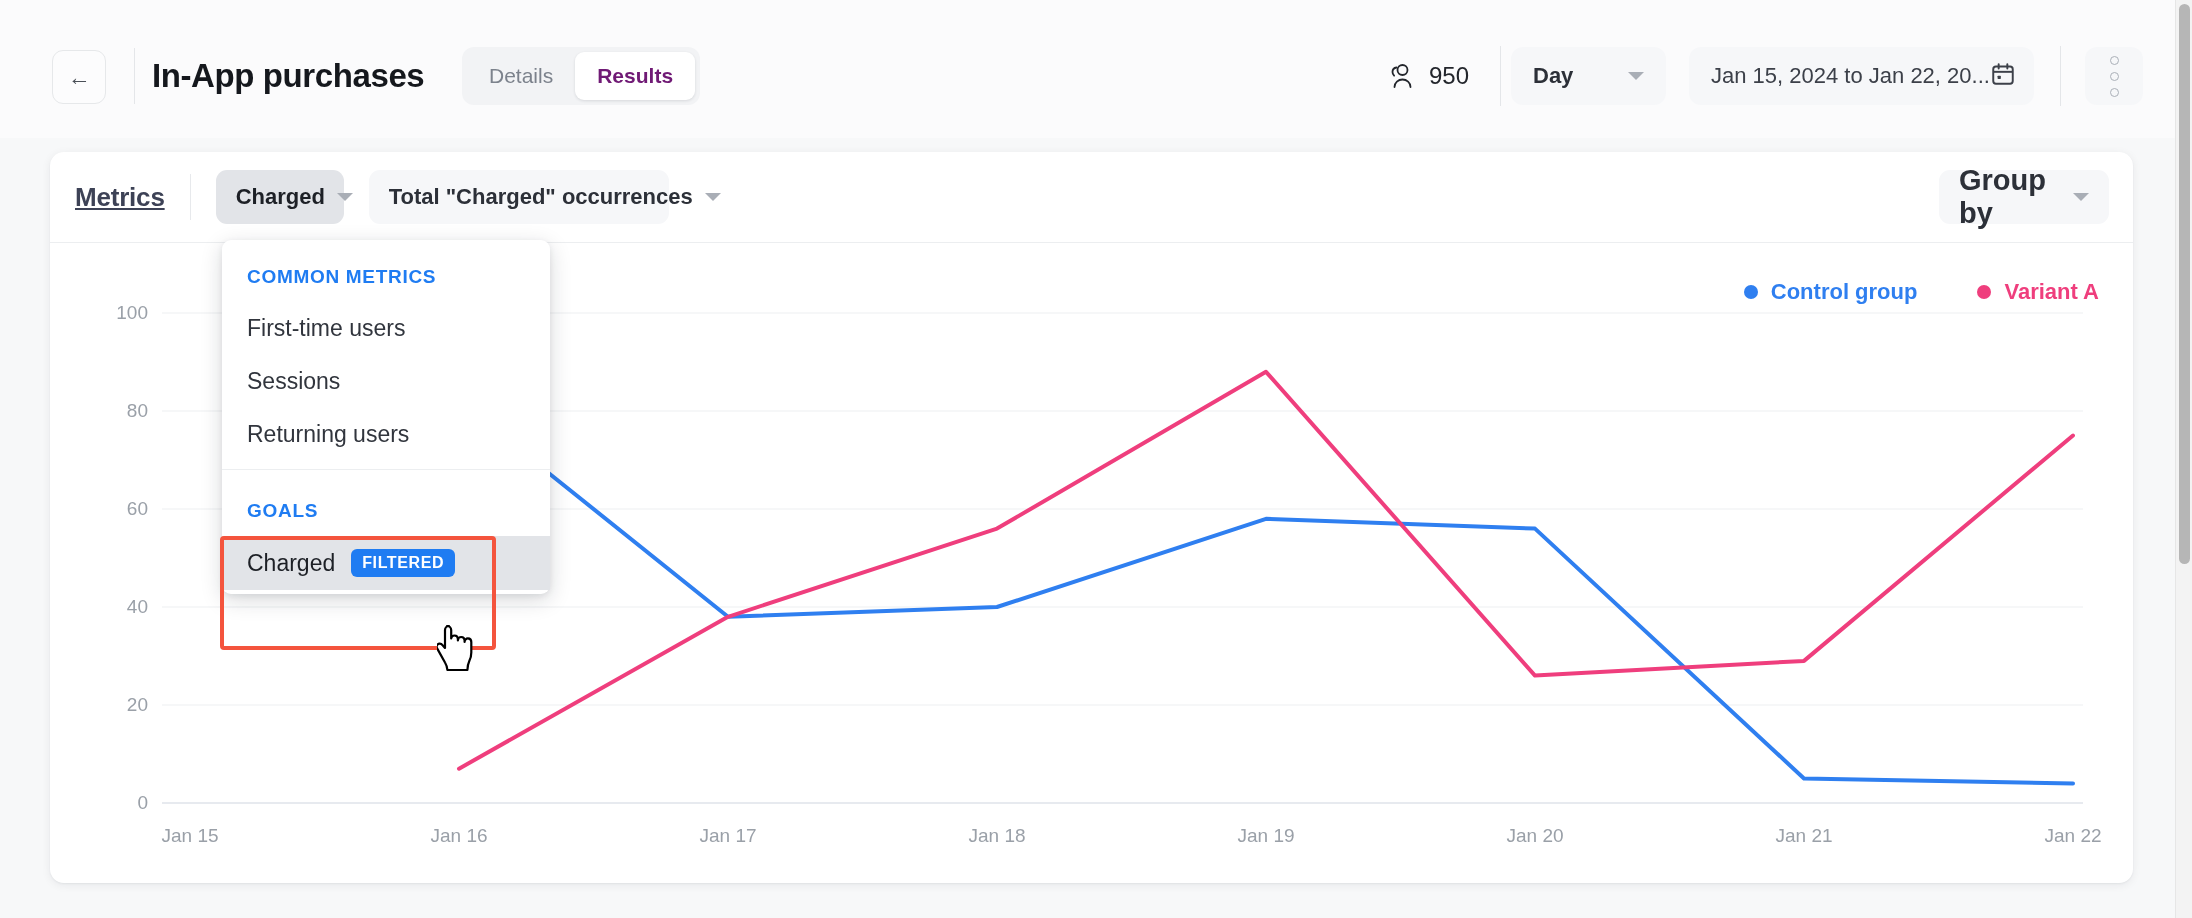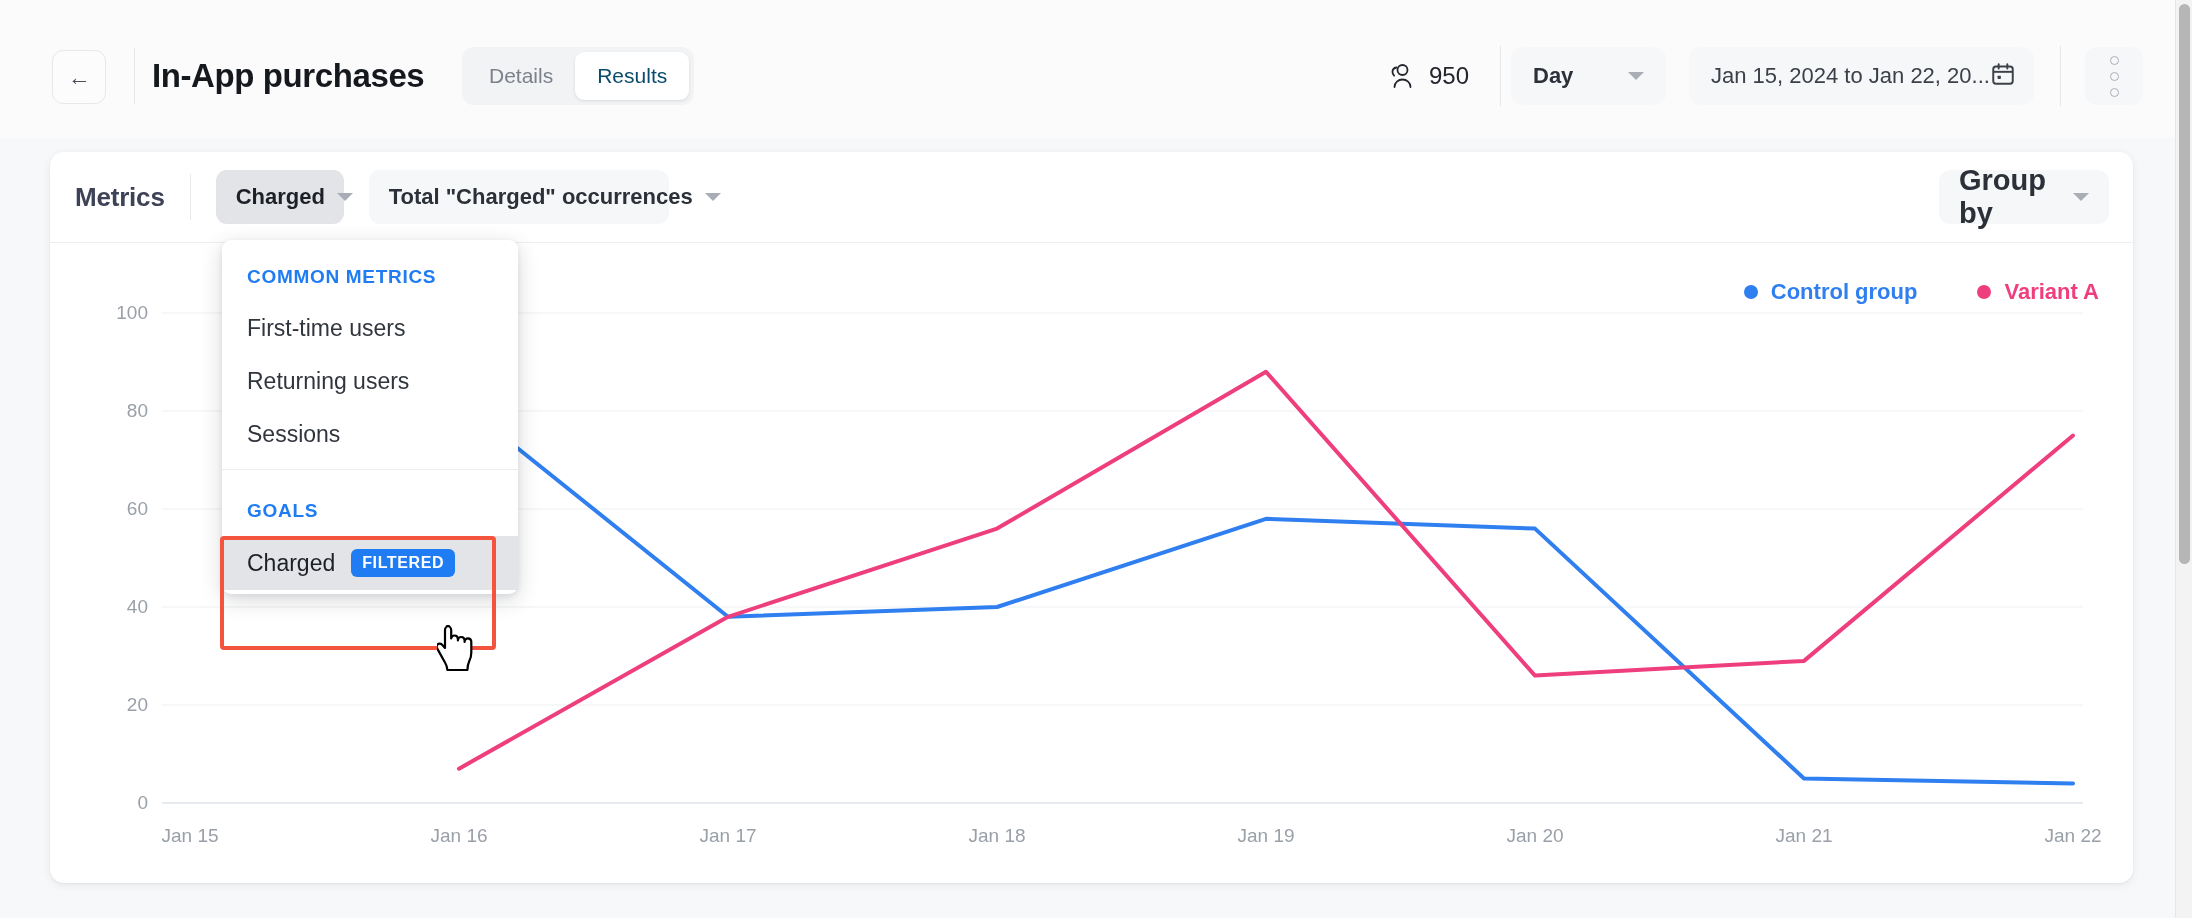--- a/index.html
+++ b/index.html
@@ -30,21 +30,21 @@
     font-size:33px;font-weight:bold;color:#15181d;letter-spacing:-0.4px;white-space:nowrap;
   }
   .seg{
     position:absolute;left:462px;top:47px;height:58px;
     background:#f2f3f5;border-radius:12px;display:flex;align-items:center;padding:5px;box-sizing:border-box;
   }
   .seg-item{
     height:48px;padding:0 22px;border-radius:9px;display:flex;align-items:center;
     font-size:21px;color:#7c828c;cursor:pointer;white-space:nowrap;
   }
-  .seg-item.active{background:#ffffff;color:#0c4a6e;box-shadow:0 1px 3px rgba(16,24,40,.12);}
+  .seg-item.active{background:#ffffff;color:#701a75;box-shadow:0 1px 3px rgba(16,24,40,.12);font-weight:bold;}
 
   .users-stat{
     position:absolute;left:1385px;top:52px;height:48px;display:flex;align-items:center;gap:14px;
     font-size:24px;color:#23262c;
   }
   .users-stat svg{display:block;}
   .hdr-sep2{position:absolute;left:1500px;top:46px;width:1px;height:60px;background:#e4e6e9;}
 
   .pill{
     position:absolute;height:58px;background:#f6f7f9;border-radius:12px;
@@ -69,21 +69,21 @@
     position:absolute;left:50px;top:152px;width:2083px;height:731px;
     background:#ffffff;border-radius:14px;
     box-shadow:0 2px 10px rgba(16,24,40,.07),0 1px 2px rgba(16,24,40,.05);
     overflow:visible;
   }
   .card-head{
     position:relative;height:90px;display:flex;align-items:center;
     border-bottom:1px solid #eceef0;
   }
   .metrics-label{
-    margin-left:25px;font-size:26px;font-weight:bold;color:#3d4256;letter-spacing:-0.2px;
+    margin-left:25px;font-size:26px;font-weight:bold;color:#3d4256;letter-spacing:-0.2px;text-decoration:underline;
   }
   .vsep{width:1px;height:46px;background:#e7e9ec;margin-left:25px;margin-right:25px;}
   .mpill{
     height:54px;border-radius:11px;display:flex;align-items:center;justify-content:space-between;
     padding:0 20px;box-sizing:border-box;cursor:pointer;
   }
   .mpill.charged{background:#e2e4e8;width:128px;}
   .mpill.charged .lbl{font-size:22px;font-weight:bold;color:#1d2026;}
   .mpill.occ{background:#f6f7f9;width:300px;margin-left:25px;}
   .mpill.occ .lbl{font-size:22px;font-weight:bold;color:#2c3038;white-space:nowrap;}
@@ -107,21 +107,21 @@
     position:absolute;right:0;transform:translateY(-50%);
     font-size:19px;color:#9aa0a8;text-align:right;width:60px;
   }
   .xtick{
     position:absolute;transform:translateX(-50%);
     font-size:19px;color:#9aa0a8;white-space:nowrap;
   }
 
   
   .dropdown{
-    position:absolute;left:222px;top:240px;width:296px;
+    position:absolute;left:222px;top:240px;width:328px;
     background:#ffffff;border-radius:9px;
     box-shadow:0 6px 22px rgba(16,24,40,.16),0 2px 6px rgba(16,24,40,.08);
     z-index:40;padding-top:4px;padding-bottom:4px;
   }
   .dd-head{
     font-size:19px;font-weight:bold;color:#1f7cf2;letter-spacing:.7px;
     padding:22px 25px 14px 25px;
   }
   .dd-item{
     font-size:23px;color:#31353d;padding:13px 25px;cursor:pointer;white-space:nowrap;
@@ -241,22 +241,22 @@
           <line x1="112" x2="2033" y1="70" y2="70" stroke="#eef0f2" stroke-width="1.2"></line>
           <polyline points="409,158.20000000000002 678,373.8 947,364 1216,275.8 1485,285.59999999999997 1754,535.5 2023,540.4" fill="none" stroke="#2f7ff0" stroke-width="4" stroke-linejoin="round" stroke-linecap="round"></polyline>
           <polyline points="409,525.7 678,373.8 947,285.59999999999997 1216,128.8 1485,432.6 1754,417.9 2023,192.5" fill="none" stroke="#ef3e7d" stroke-width="4" stroke-linejoin="round" stroke-linecap="round"></polyline>
         </svg><div class="ytick" style="left: 0px; width: 98px; top: 560px;">0</div><div class="ytick" style="left: 0px; width: 98px; top: 462px;">20</div><div class="ytick" style="left: 0px; width: 98px; top: 364px;">40</div><div class="ytick" style="left: 0px; width: 98px; top: 266px;">60</div><div class="ytick" style="left: 0px; width: 98px; top: 168px;">80</div><div class="ytick" style="left: 0px; width: 98px; top: 70px;">100</div><div class="xtick" style="left: 140px; top: 582px;">Jan 15</div><div class="xtick" style="left: 409px; top: 582px;">Jan 16</div><div class="xtick" style="left: 678px; top: 582px;">Jan 17</div><div class="xtick" style="left: 947px; top: 582px;">Jan 18</div><div class="xtick" style="left: 1216px; top: 582px;">Jan 19</div><div class="xtick" style="left: 1485px; top: 582px;">Jan 20</div><div class="xtick" style="left: 1754px; top: 582px;">Jan 21</div><div class="xtick" style="left: 2023px; top: 582px;">Jan 22</div></div>
   </div>
 </div>
 
 <div class="dropdown">
   <div class="dd-head" style="color: rgb(31, 124, 242);">COMMON METRICS</div>
   <div class="dd-item">First-time users</div>
+  <div class="dd-item">Sessions</div>
   <div class="dd-item">Returning users</div>
-  <div class="dd-item">Sessions</div>
   <div class="dd-divider"></div>
   <div class="dd-head" style="color: rgb(31, 124, 242);">GOALS</div>
   <div class="dd-goal-wrap">
     <div class="dd-goal">
       <span>Charged</span>
       <span class="badge" style="background: rgb(31, 124, 242);">FILTERED</span>
     </div>
   </div>
 </div>
 

